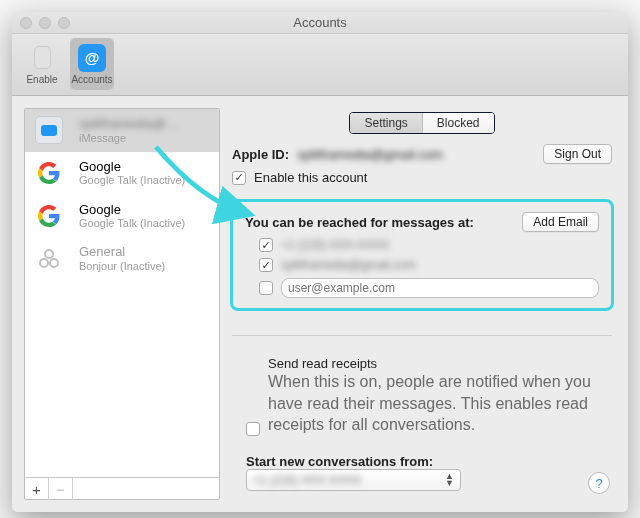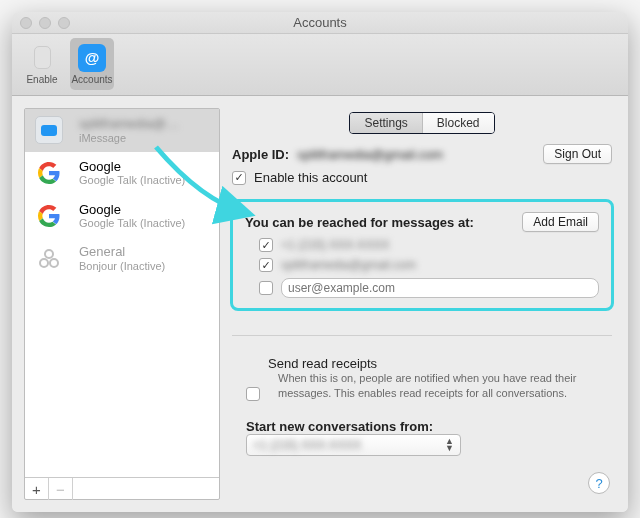--- a/index.html
+++ b/index.html
@@ -121,21 +121,21 @@
     .reach-box {
       border:3px solid #3fd5e0; border-radius:8px; padding:10px 12px; margin:8px -2px 4px -2px;
       position:relative;
     }
     .reach-list { margin-top:6px; padding-left:14px; display:flex; flex-direction:column; gap:6px; }
     .reach-item { display:flex; align-items:center; gap:8px; font-size:12px; color:#333; }
     .text-input {
       flex:1; height:20px; border:1px solid #c0c0c0; border-radius:8px; background:#fff; padding:0 6px; font-size:12px;
     }
     .hr { border:0; border-top:1px solid #cfcfcf; margin:20px 0; }
-    .small { font-size:11px; color:#6a6a6a; line-height:1.35;margin-left:10px; }
+    .small { font-size:16px; color:#6a6a6a; line-height:1.35; }
     .select {
       width:215px; height:22px; border:1px solid #b9b9b9; border-radius:4px; background:linear-gradient(#ffffff,#f3f3f3);
       display:flex; align-items:center; justify-content:space-between; padding:0 6px; font-size:12px;
     }
     .select-arrows { font-size:9px; color:#555; line-height:0.7; display:flex; flex-direction:column; }
     .help-btn {
       position:absolute; right:6px; bottom:6px;
       width:22px; height:22px; border-radius:50%; border:1px solid #b9b9b9; background:#fff;
       display:flex; align-items:center; justify-content:center; font-size:13px; color:#2b8ed8;
     }

